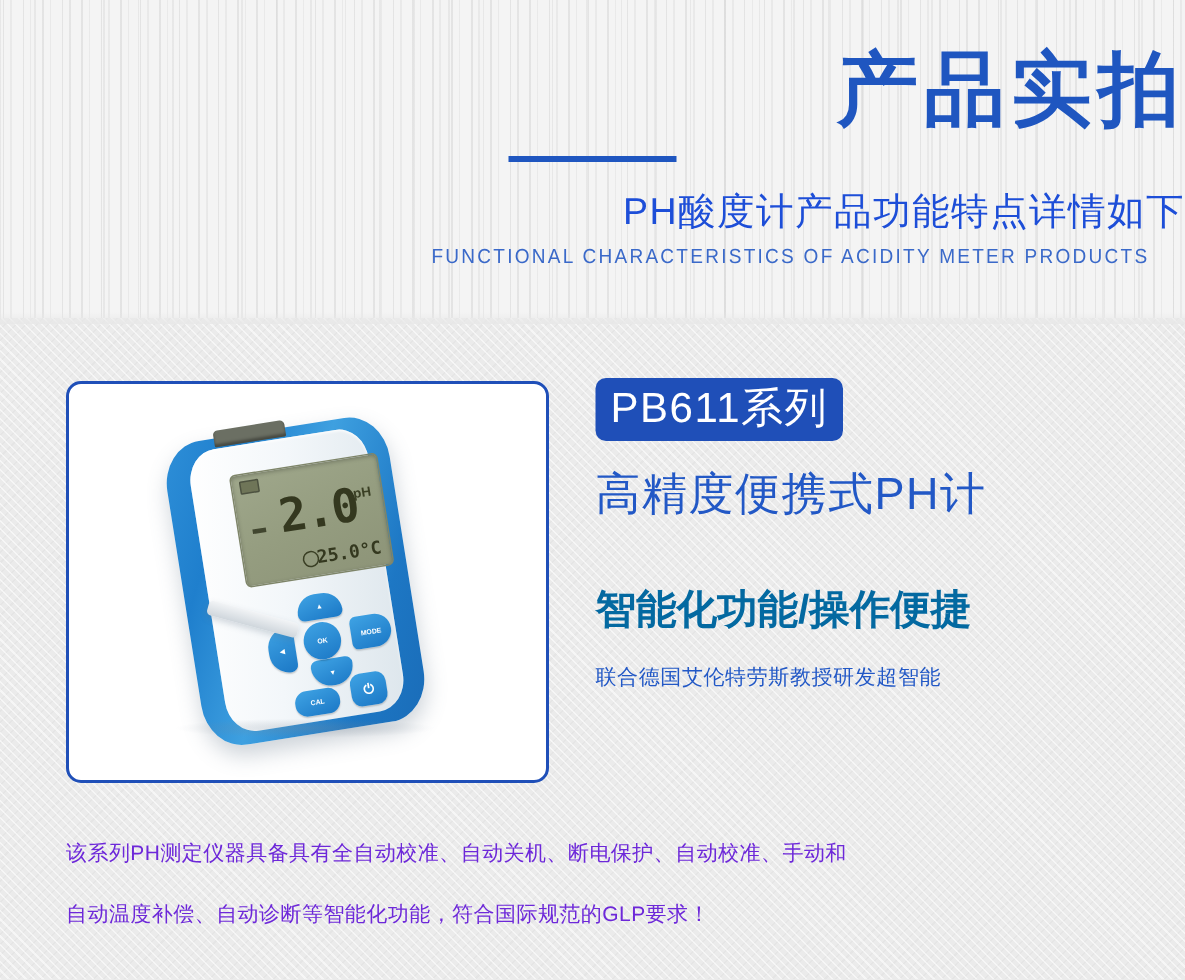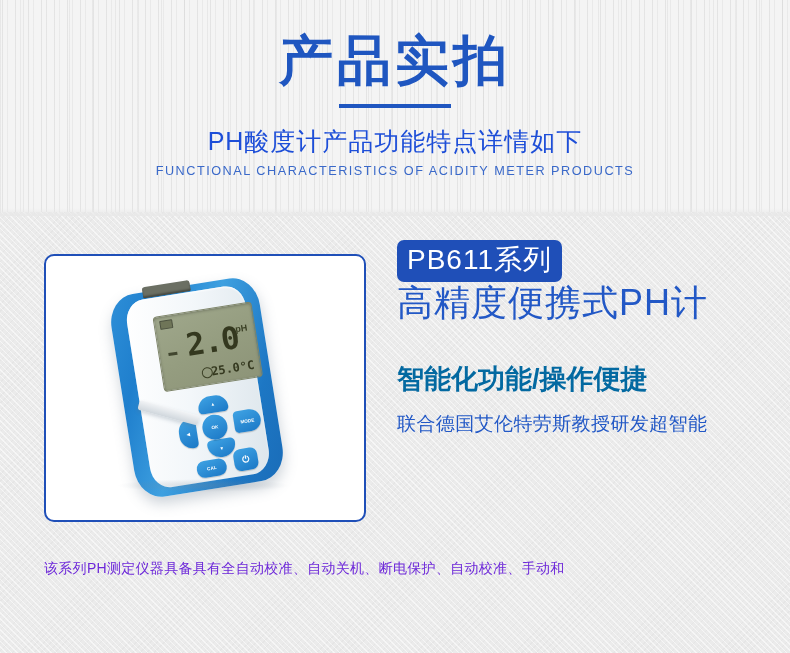--- a/index.html
+++ b/index.html
@@ -39,21 +39,21 @@
       repeating-linear-gradient(135deg,
         rgba(223,223,223,.45) 0px, rgba(223,223,223,.45) 1px,
         rgba(255,255,255,0) 1px, rgba(255,255,255,0) 5px);
   }
   .bg-seam{
     position:absolute;left:0;top:208px;width:790px;height:8px;
     background:linear-gradient(180deg,rgba(244,244,244,0),rgba(232,232,232,.9));
   }
 
   
-  .header{position:absolute;left:0;top:0;width:790px;text-align:center;}
+  .header{position:absolute;left:0;top:0;width:790px;text-align:right;}
   .h-title{
     margin-top:30px;
     font-size:54px;line-height:60px;font-weight:bold;
     color:#1f56c0;letter-spacing:4px;
   }
   .h-rule{
     width:112px;height:4px;background:#1f56c0;
     margin:14px auto 0 auto;
   }
   .h-sub{
@@ -154,37 +154,37 @@
     background:linear-gradient(180deg,#f2f4f6,#cfd6dc);
     border-radius:3px;transform:rotate(24deg);
     box-shadow:0 2px 4px rgba(90,110,130,.25);
   }
   .shadow{
     position:absolute;left:36px;top:206px;width:175px;height:13px;
     background:radial-gradient(ellipse at center,rgba(120,135,150,.28),rgba(120,135,150,0) 70%);
   }
 
   
-  .right{position:absolute;left:397px;top:240px;width:360px;}
+  .right{position:absolute;left:397px;top:252px;width:360px;}
   .badge{
     display:inline-block;background:#1f4fb8;color:#ffffff;
     font-size:28px;line-height:34px;padding:3px 10px 5px 10px;
     border-radius:7px;letter-spacing:1px;
   }
   .model-title{
-    margin-top:3px;
-    font-size:36px;line-height:36px;color:#2258c6;letter-spacing:1px;
+    margin-top:18px;
+    font-size:30px;line-height:36px;color:#2258c6;letter-spacing:1px;
   }
   .feature-head{
     margin-top:42px;
     font-size:27px;line-height:33px;font-weight:bold;color:#0369a1;
   }
   .feature-desc{
     margin-top:12px;
-    font-size:19px;line-height:32px;color:#2258c6;letter-spacing:.4px;
+    font-size:14px;line-height:32px;color:#2258c6;letter-spacing:.4px;
   }
 
   
   .footer{
     position:absolute;left:44px;top:548px;width:710px;
     font-size:14px;line-height:41px;color:#6d28d9;letter-spacing:.3px;
   }
 </style>
 </head>
 <body>
@@ -241,15 +241,16 @@
     <div class="badge">PB611系列</div>
     <div class="model-title">高精度便携式PH计</div>
     <div class="feature-head">智能化功能/操作便捷</div>
     <div class="feature-desc">
       <div>联合德国艾伦特劳斯教授研发超智能</div>
     </div>
   </div>
 
   <div class="footer">
     <div>该系列PH测定仪器具备具有全自动校准、自动关机、断电保护、自动校准、手动和</div>
+    <div>自动温度补偿、自动诊断等智能化功能，符合国际规范的GLP要求！</div>
   </div>
 
 </div>
 
 </body></html>

